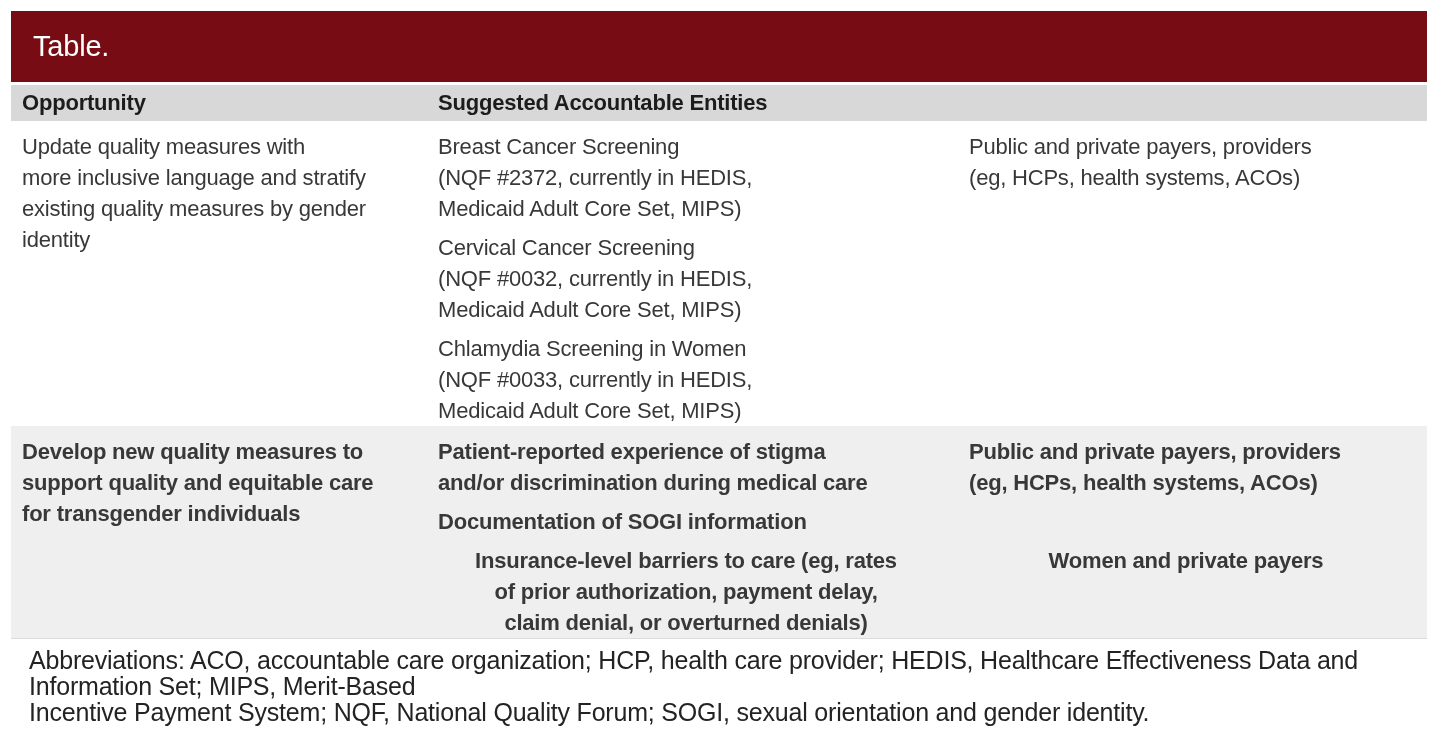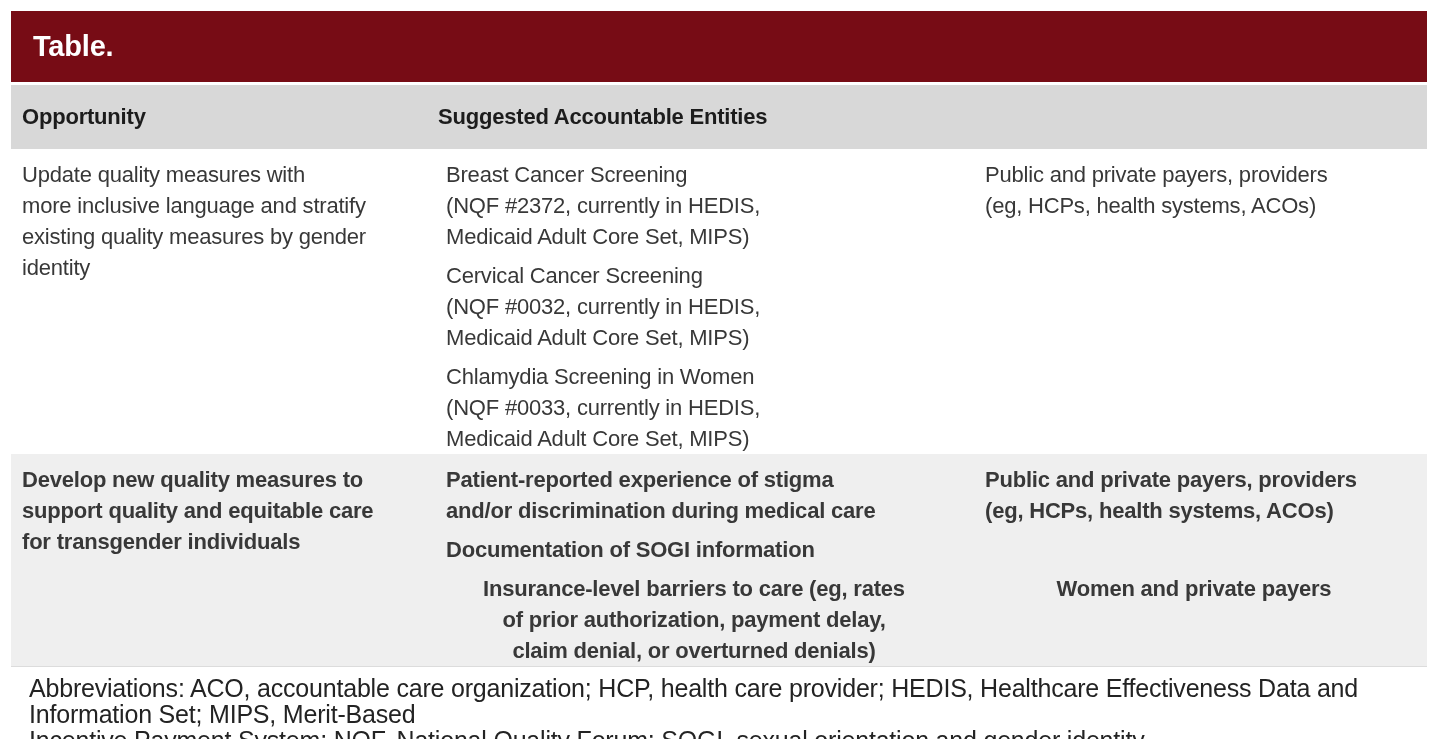--- a/index.html
+++ b/index.html
@@ -18,45 +18,44 @@
   .title-band{
     background:var(--maroon);
     height:71px;
     display:flex;align-items:center;
     padding-left:22px;
     margin-bottom:3px;
     color:#ffffff;
     font-size:29px;
     letter-spacing:-0.2px;
   }
-  .title-label{font-weight:bold;margin-right:9px;}
+  .title-label{font-weight:normal;margin-right:9px;}
   .head-row{
     background:var(--header-gray);
-    height:64px;
+    height:36px;
     display:grid;
     grid-template-columns:416px 531px 1fr;
     align-items:center;
   }
   .head-cell{
     font-weight:bold;
     color:var(--header-text);
     font-size:22px;
     padding-left:11px;
     letter-spacing:-0.2px;
   }
   .tbody{border-bottom:1px solid #DCDCDC;}
   .trow{background:#ffffff;padding-top:10px;}
   .trow.alt{background:var(--row-alt);}
   .trow.first{min-height:305px;}
   .trow.alt{min-height:212px;font-weight:bold;}
   .grouprow{
     display:grid;
     grid-template-columns:416px 531px 1fr;
     align-items:start;
-    gap:8px;
   }
   .cell{padding-left:11px;padding-right:24px;}
   .para{
     white-space:pre-line;
     font-size:22px;
     line-height:31px;
     letter-spacing:-0.2px;
     color:var(--body-text);
     margin:0 0 8px 0;
   }

